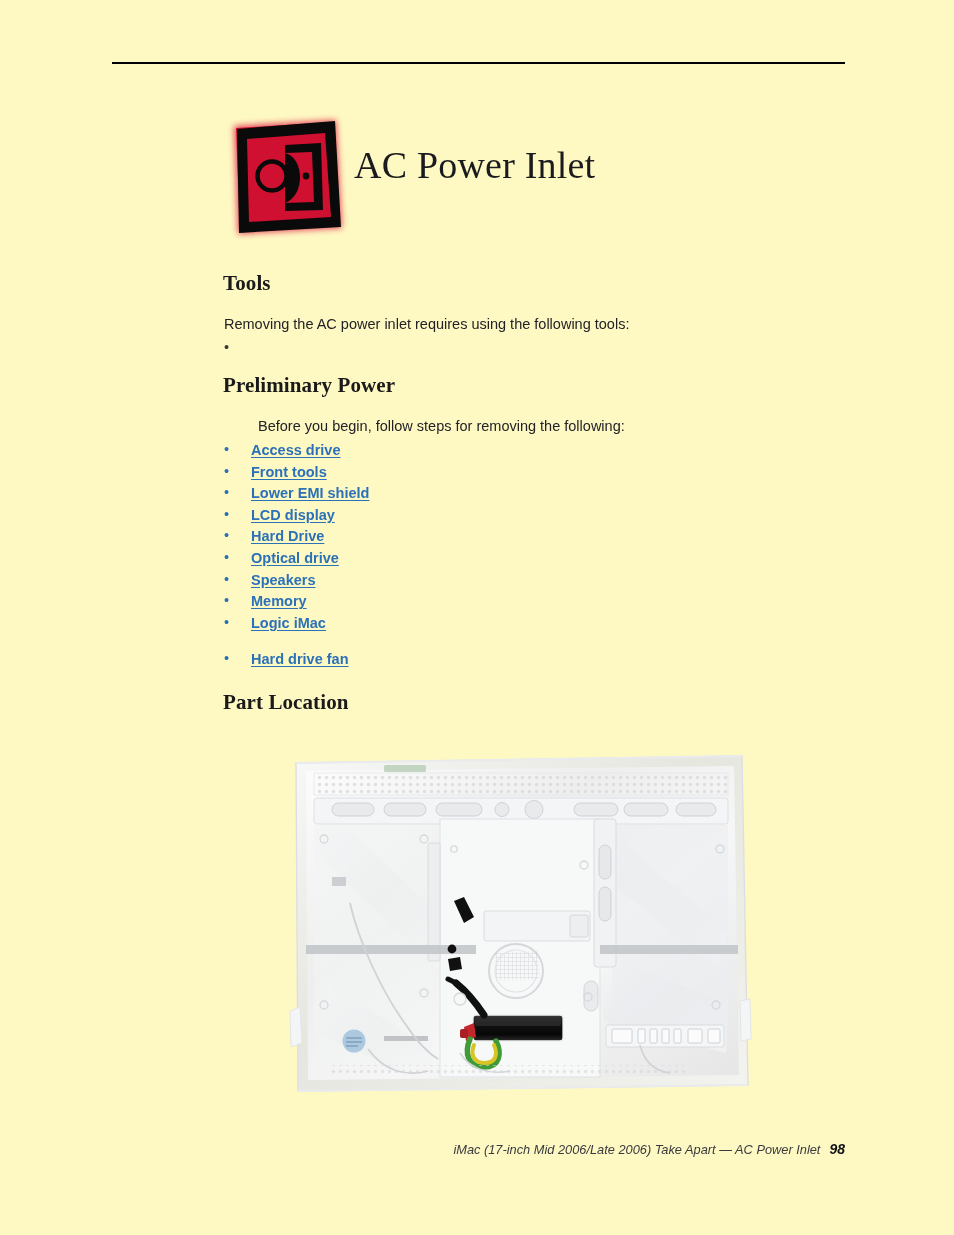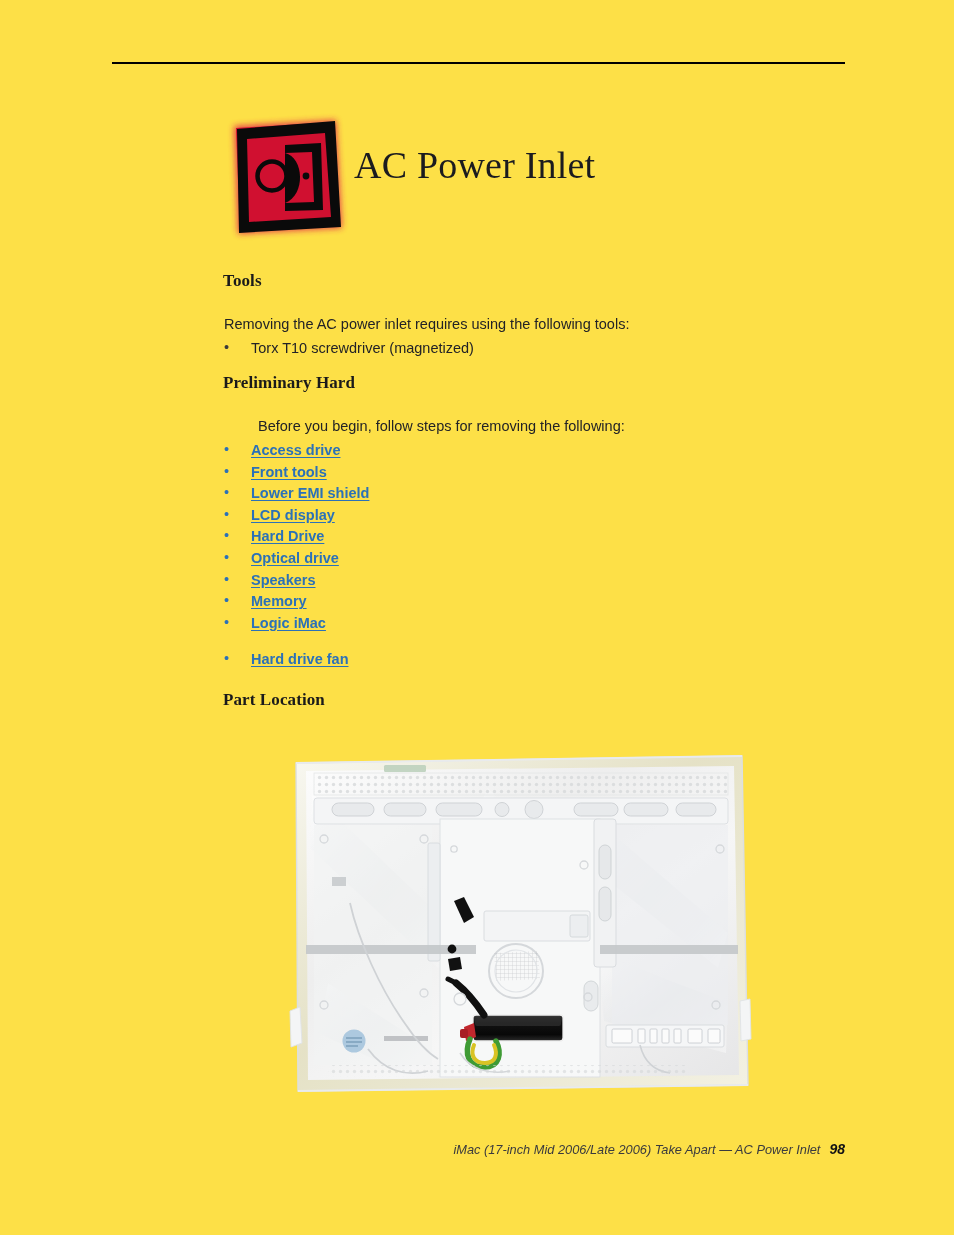--- a/index.html
+++ b/index.html
@@ -15,21 +15,21 @@
     font-family: "Liberation Sans", sans-serif;
     -webkit-font-smoothing: antialiased;
     overflow: hidden;
   }
 
   .page {
     position: absolute;
     inset: 0;
     width: 954px;
     height: 1235px;
-    background: #fde047;
+    background: #fef9c3;
   }
 
   
   .top-rule {
     position: absolute;
     left: 112px;
     top: 62px;
     width: 733px;
     height: 2px;
     background: #000000;
@@ -58,21 +58,21 @@
     line-height: 46px;
     white-space: nowrap;
   }
 
   
   .section-heading {
     position: absolute;
     left: 223px;
     font-family: "Liberation Serif", "DejaVu Serif", serif;
     font-weight: bold;
-    font-size: 17px;
+    font-size: 21px;
     color: #1a1a1a;
     letter-spacing: 0.1px;
     white-space: nowrap;
   }
   #h-tools      { top: 271px; }
   #h-prelim     { top: 373px; }
   #h-partloc    { top: 690px; }
 
   
   .body-text {
@@ -199,25 +199,24 @@
 
   <div class="page-title">AC Power Inlet</div>
 
   <div class="section-heading" id="h-tools">Tools</div>
 
   <div class="body-text" id="p-tools-intro">Removing the AC power inlet requires using the following tools:</div>
 
   <ul class="bullet-list" id="list-tools">
     <li class="bullet-row">
       <span class="bullet-dot">•</span>
-      <span class="bullet-text">Torx T10 screwdriver (magnetized)</span>
     </li>
   </ul>
 
-  <div class="section-heading" id="h-prelim">Preliminary Hard</div>
+  <div class="section-heading" id="h-prelim">Preliminary Power</div>
 
   <div class="body-text" id="p-prelim-intro">Before you begin, follow steps for removing the following:</div>
 
   <ul class="bullet-list" id="list-prelim">
     <li class="bullet-row link-row">
       <span class="bullet-dot">•</span>
       <span class="bullet-text">Access drive</span>
     </li>
     <li class="bullet-row link-row">
       <span class="bullet-dot">•</span>

